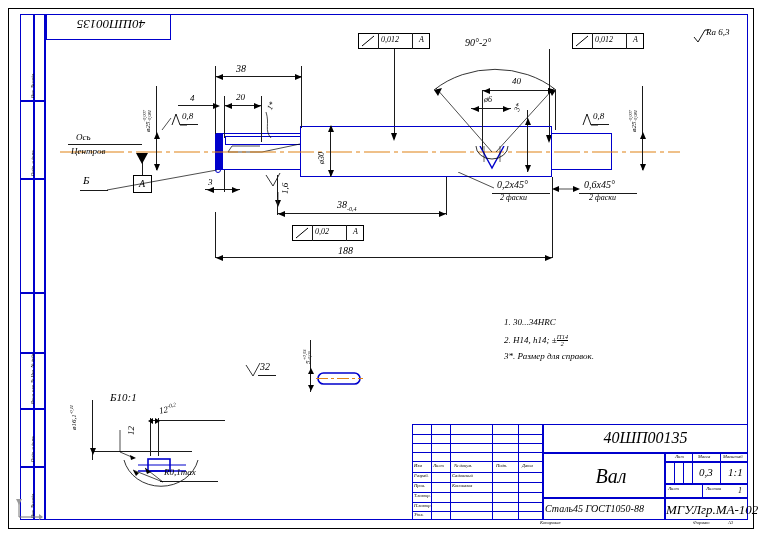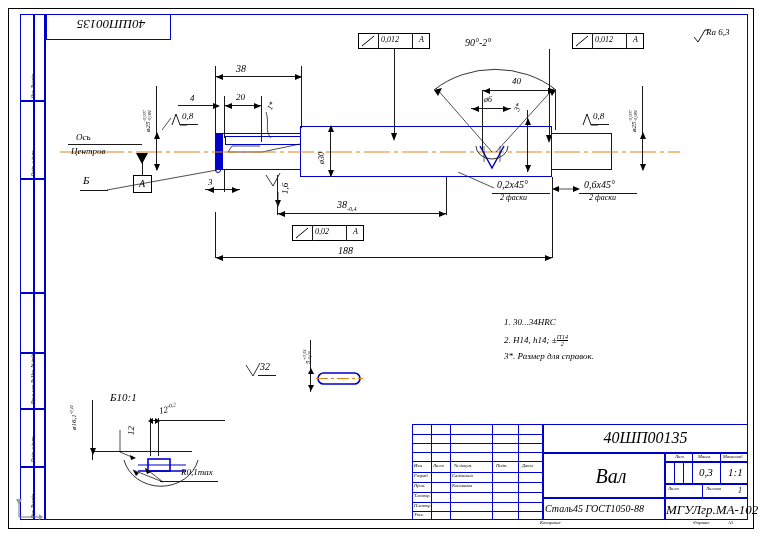--- a/index.html
+++ b/index.html
@@ -380,21 +380,21 @@
     <polygon points="18,28 12,25 13,30" fill="#000"></polygon>
   </svg>
 
   <svg width="100" height="50" style="position:absolute;left:110px;top:448px;">
     <path d="M14,12 A38,34 0 0 0 88,12" stroke="#000" stroke-width="0.8" fill="none"></path>
     <rect x="38" y="11" width="22" height="12" stroke="#0000cc" stroke-width="1.6" fill="none"></rect>
     <line x1="28" y1="17" x2="76" y2="17" stroke="#0000cc" stroke-width="1.2"></line>
     <line x1="28" y1="23" x2="76" y2="23" stroke="#0000cc" stroke-width="1.4"></line>
   </svg>
 
-  <div class="t t9" style="left:164px;top:468px;margin-left:17px;">R0,1max</div>
+  <div class="t t9" style="left:164px;top:468px;">R0,1max</div>
   <div class="thin" style="left:160px;top:481px;width:58px;height:1px;"></div>
   <svg width="54" height="26" style="position:absolute;left:115px;top:464px;">
     <path d="M48,18 L30,4 M48,18 L18,6" stroke="#000" stroke-width="0.7"></path>
     <polygon points="30,4 36,8 32,10" fill="#000"></polygon>
     <polygon points="18,6 24,9 21,12" fill="#000"></polygon>
   </svg>
 
   <div class="brect" style="left:412px;top:424px;width:336px;height:96px;"></div>
 
   <div class="tb" style="left:412px;top:424px;width:131px;height:96px;"></div>

